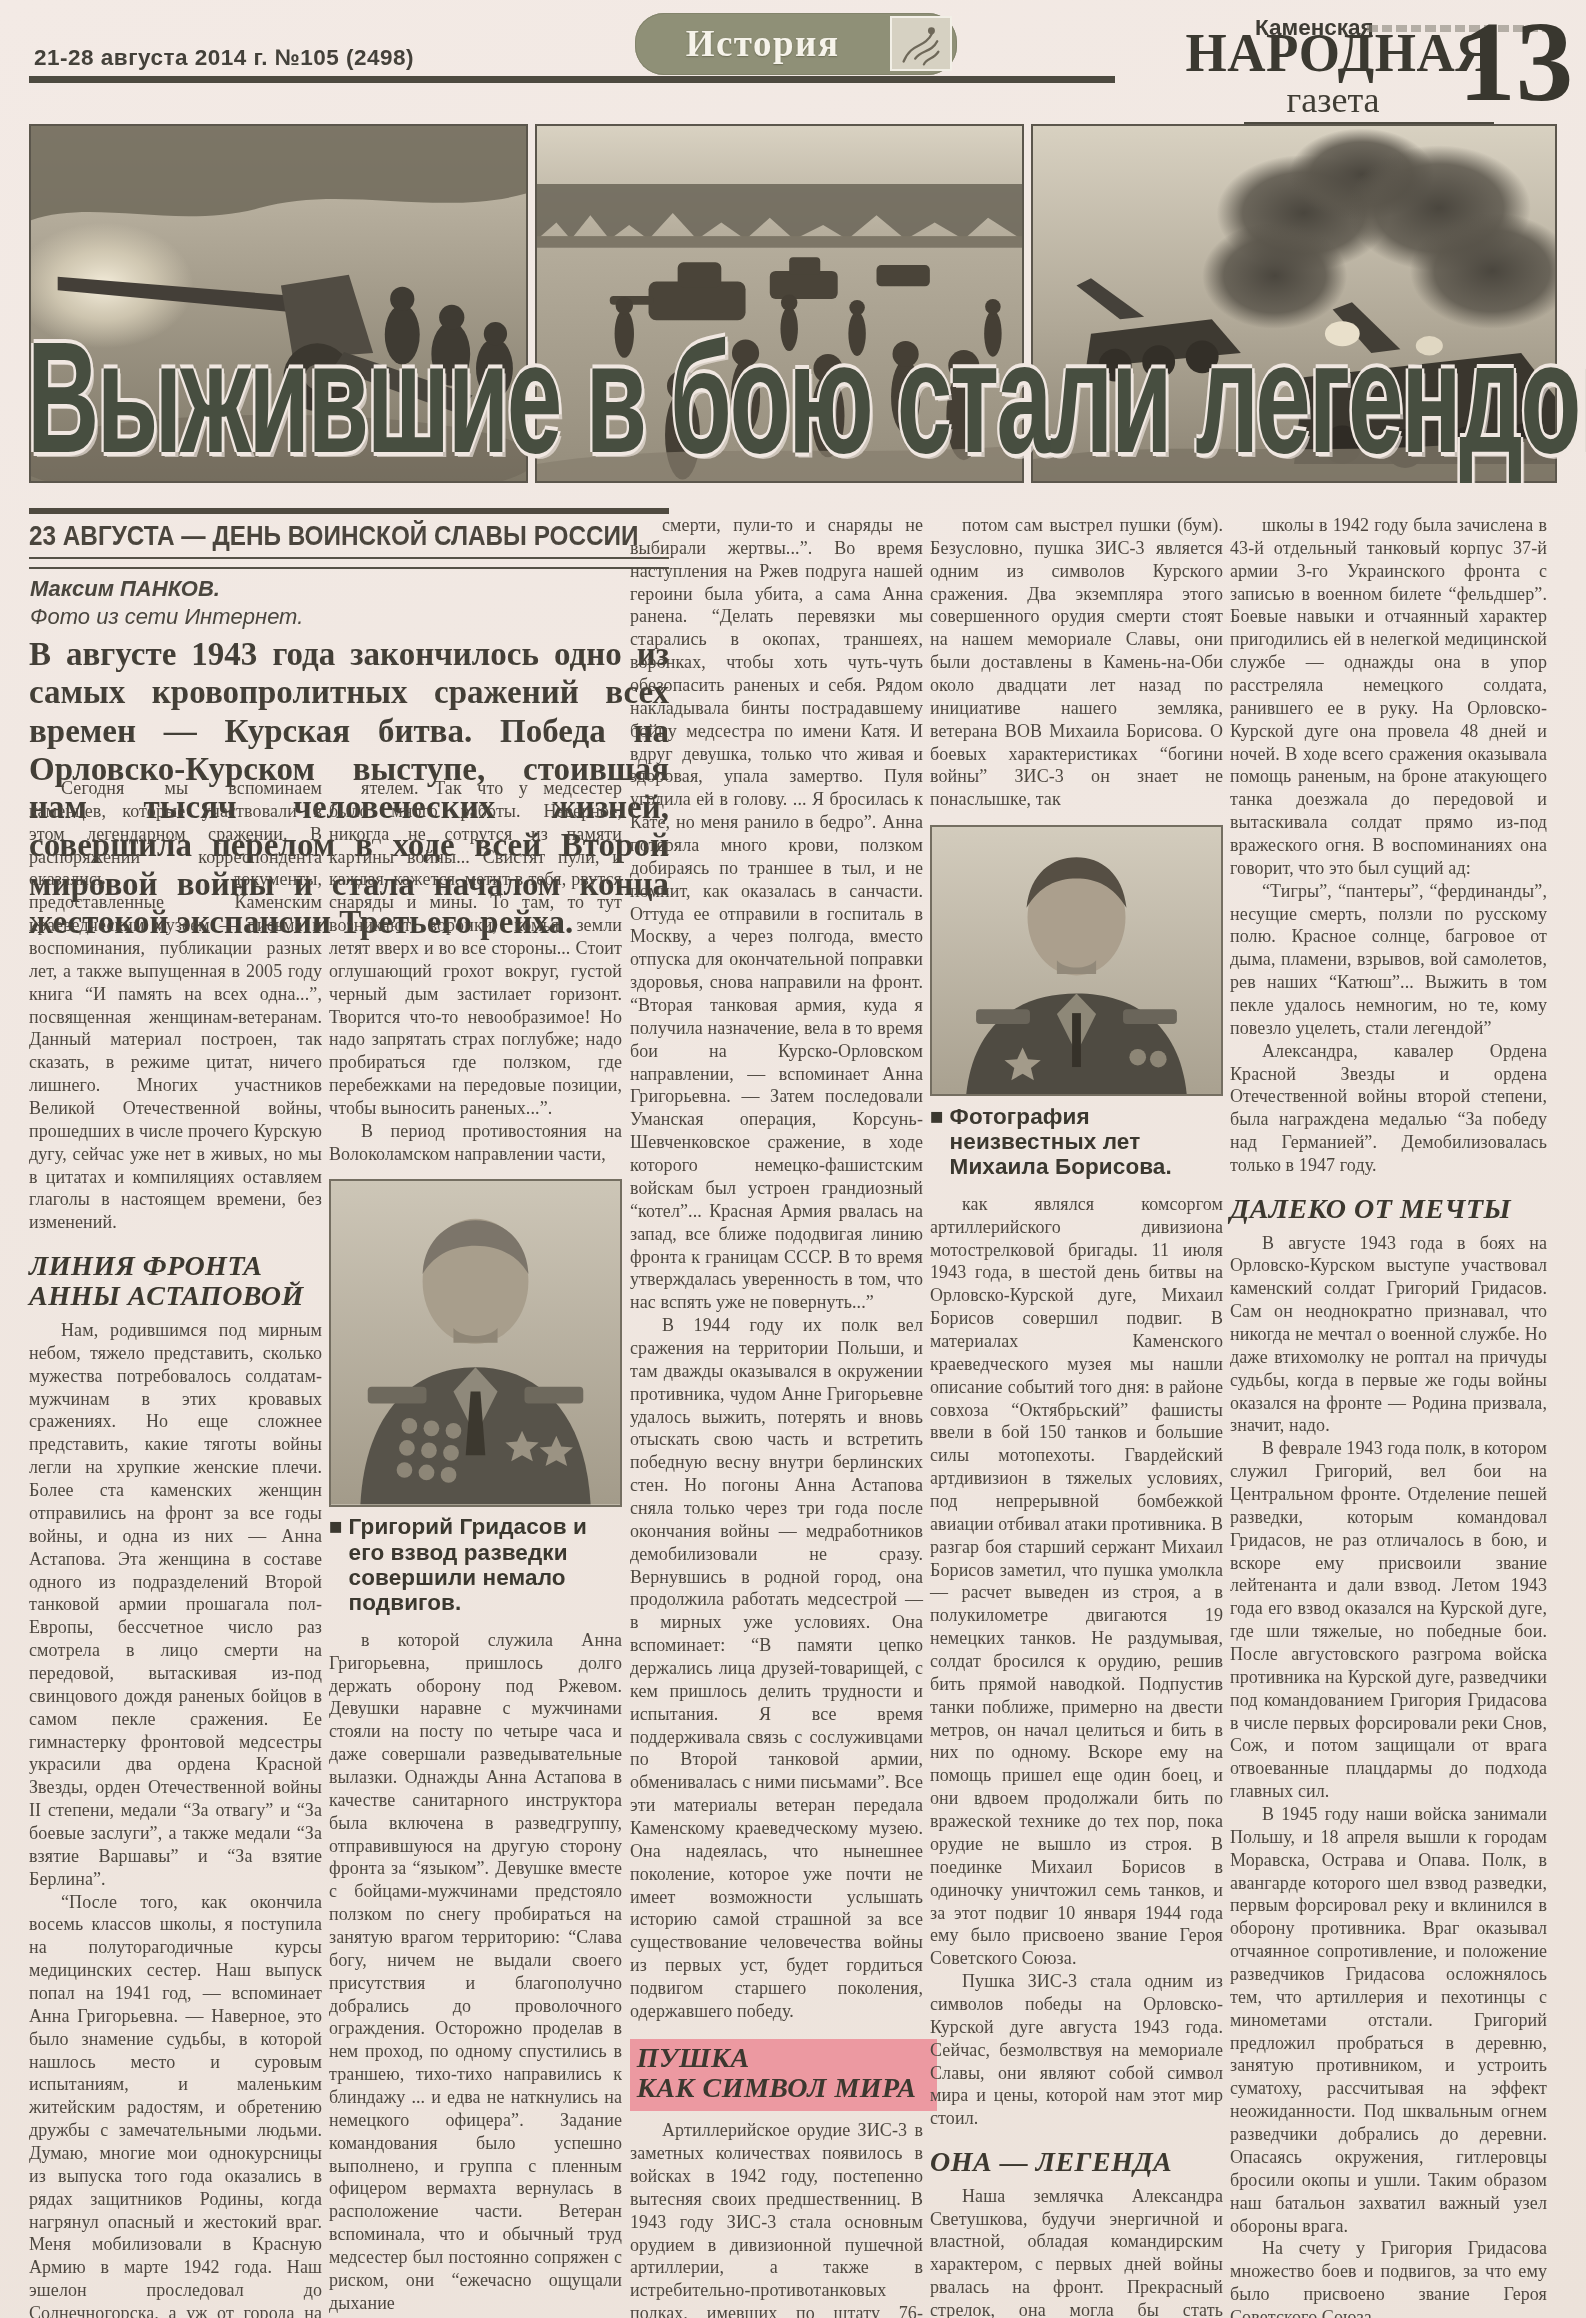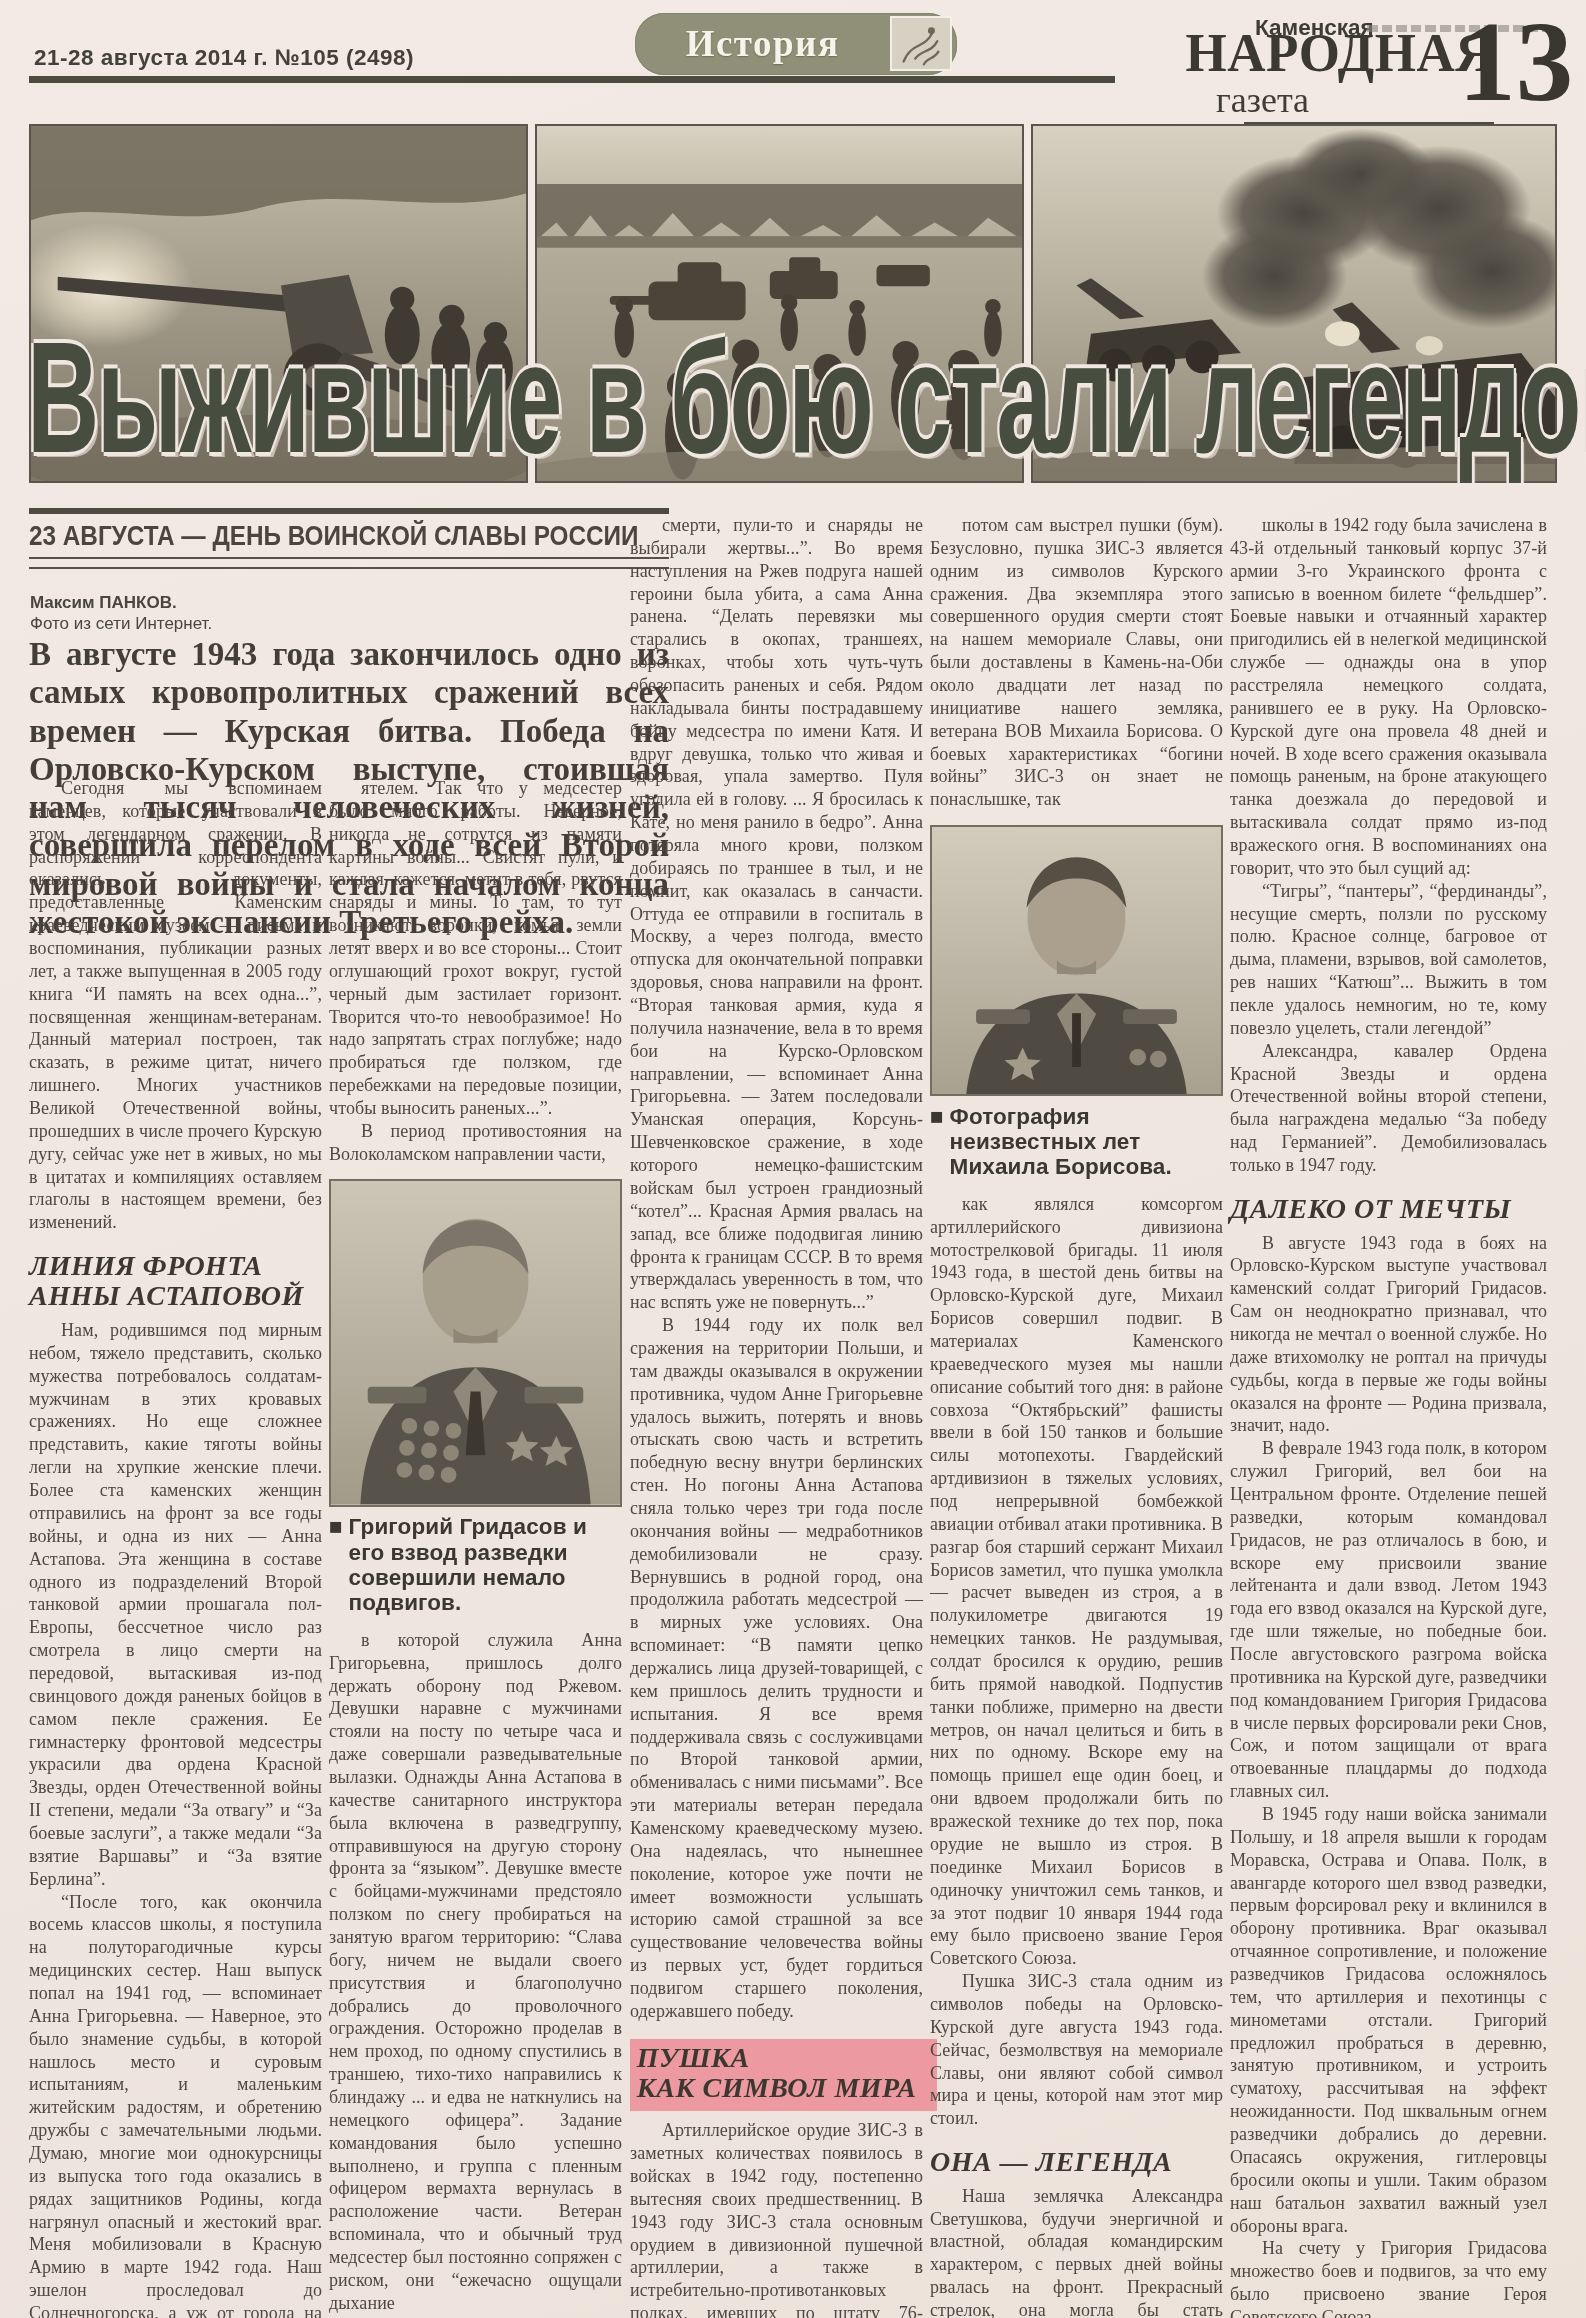--- a/index.html
+++ b/index.html
@@ -18,21 +18,21 @@
   .section-pic{width:58px;height:51px;margin-right:4.9px;background:#ddd8ca;border:2.9px solid #f2efe6;
                position:relative;overflow:hidden;}
   .section-pic svg{position:absolute;inset:0;}
   .masthead-kicker{position:absolute;left:1244px;top:14.6px;font-family:"Liberation Sans",sans-serif;
                    font-weight:700;font-size:22.5px;color:#3e3c35;margin-left:11px;}
   .masthead-tagline{position:absolute;left:1367px;top:25.4px;width:181px;height:6.8px;
         background:repeating-linear-gradient(90deg,#8b867c 0 10.7px,transparent 10.7px 14.6px);opacity:.6;}
   .masthead-title{position:absolute;left:1172px;top:25.4px;width:322px;text-align:right;
                   font-family:"Liberation Serif",serif;font-weight:700;font-size:53px;line-height:1;
                   color:#3b3931;letter-spacing:0.5px;transform:scaleY(1.05);transform-origin:top right;}
-  .masthead-subtitle{position:absolute;left:1216px;top:82px;width:322px;text-align:left;
+  .masthead-subtitle{position:absolute;left:1172px;top:82px;width:322px;text-align:center;
                   font-family:"Liberation Serif",serif;font-size:36px;line-height:1;color:#403d35;}
   .masthead-rule{position:absolute;left:1244px;top:122px;width:250px;height:7.8px;
                  border-top:2.4px solid #4d4a40;border-bottom:2.4px solid #4d4a40;}
   .page-number{position:absolute;right:12.7px;top:3.9px;font-family:"Liberation Serif",serif;
                font-weight:700;font-size:115px;line-height:1;color:#39372f;}
 
   
   .photo-strip{position:absolute;left:0;top:124px;width:1586px;height:359px;}
   .warphoto{position:absolute;top:0;height:359px;border:2px solid #5b564c;box-sizing:border-box;
             background:#b9b2a3;overflow:hidden;}
@@ -48,21 +48,21 @@
             text-shadow:2.9px 0 0 #f0e7e1,-2.9px 0 0 #f0e7e1,0 2.9px 0 #f0e7e1,0 -2.9px 0 #f0e7e1,
                         3.9px 3.9px 0 rgba(240,231,225,.65);}
 
   
   .kicker-block{position:absolute;left:29px;top:508px;width:640px;}
   .kicker-rule-top{height:6.3px;background:#4f4a40;}
   .kicker-text{margin:6.8px 0 4.9px;font-family:"Liberation Sans",sans-serif;font-weight:800;
                font-size:27px;color:#4a453d;transform:scaleX(.9);transform-origin:left;white-space:nowrap;}
   .kicker-rule-bottom{height:7.8px;border-top:2px solid #555147;border-bottom:2px solid #555147;}
   .byline{position:absolute;left:30px;top:575px;font-family:"Liberation Sans",sans-serif;
-          font-size:17px;line-height:1.25;color:#4a463e;margin-top:17px;}
+          font-style:italic;font-size:22px;line-height:1.25;color:#4a463e;}
   .byline .author{font-weight:700;}
   .lead{position:absolute;left:29px;top:635px;width:640px;font-family:"Liberation Serif",serif;
         font-weight:700;font-size:33px;line-height:1.16;color:#433f37;text-align:justify;}
 
   
   .col{position:absolute;width:293px;font-size:18px;line-height:1.27;text-align:justify;
        color:#4e4840;letter-spacing:0.1px;}
   #col1{left:29px;  top:777px;}
   #col2{left:329px; top:777px;}
   #col3{left:630px;top:514px;}

